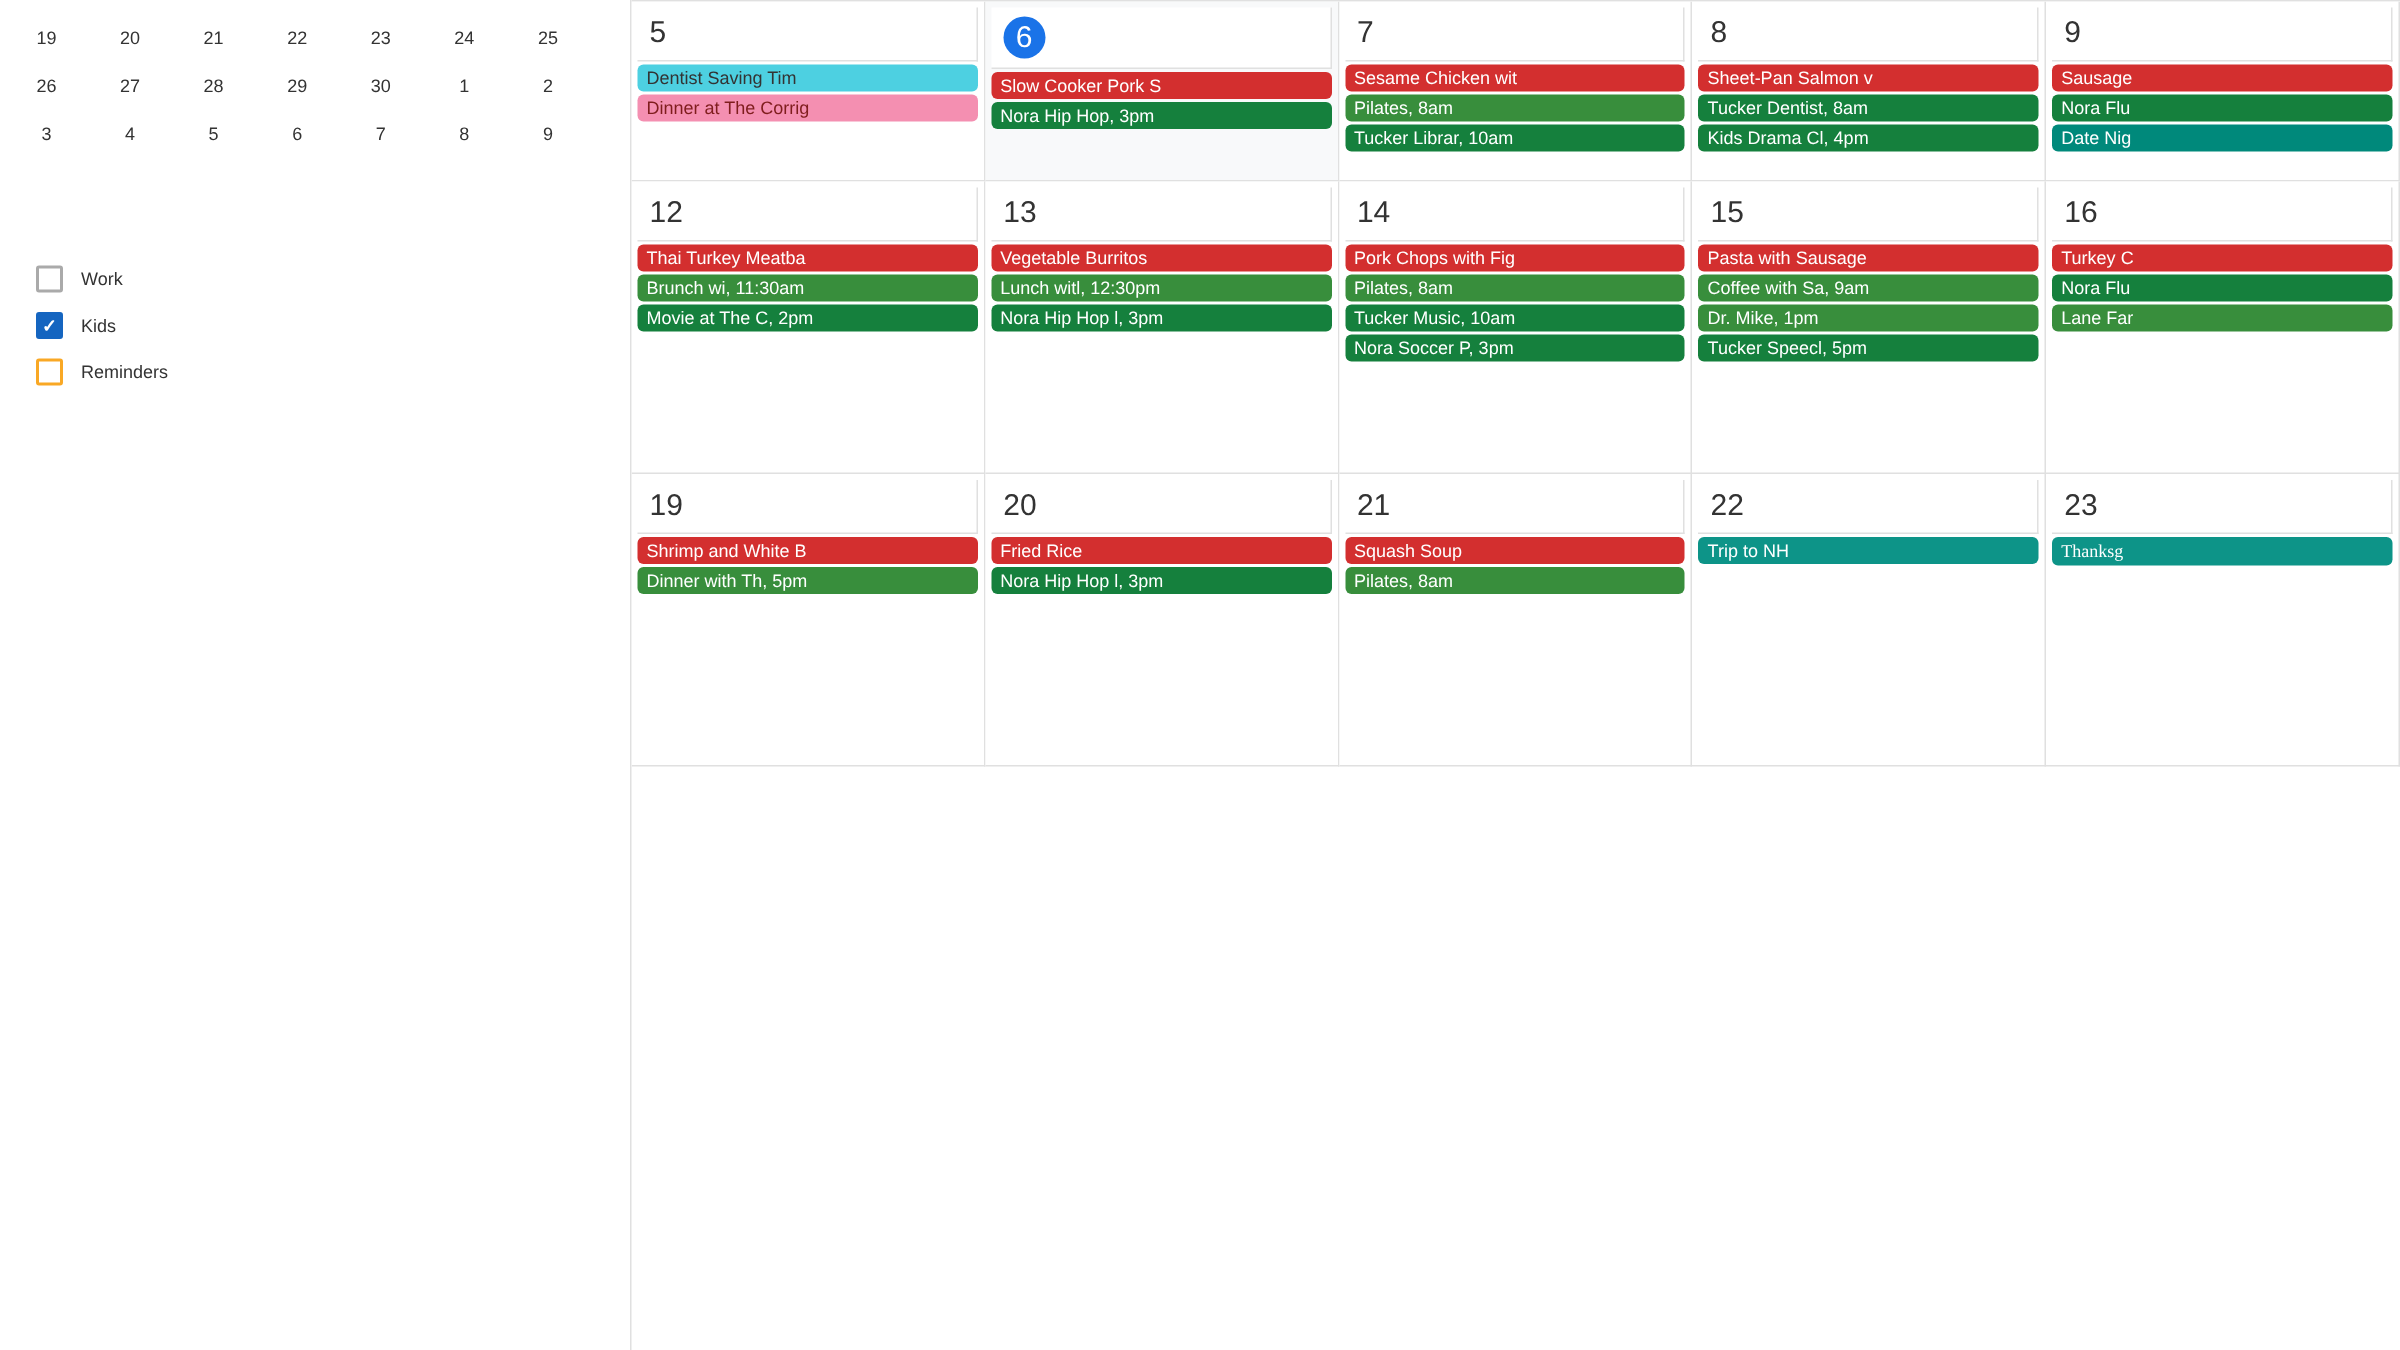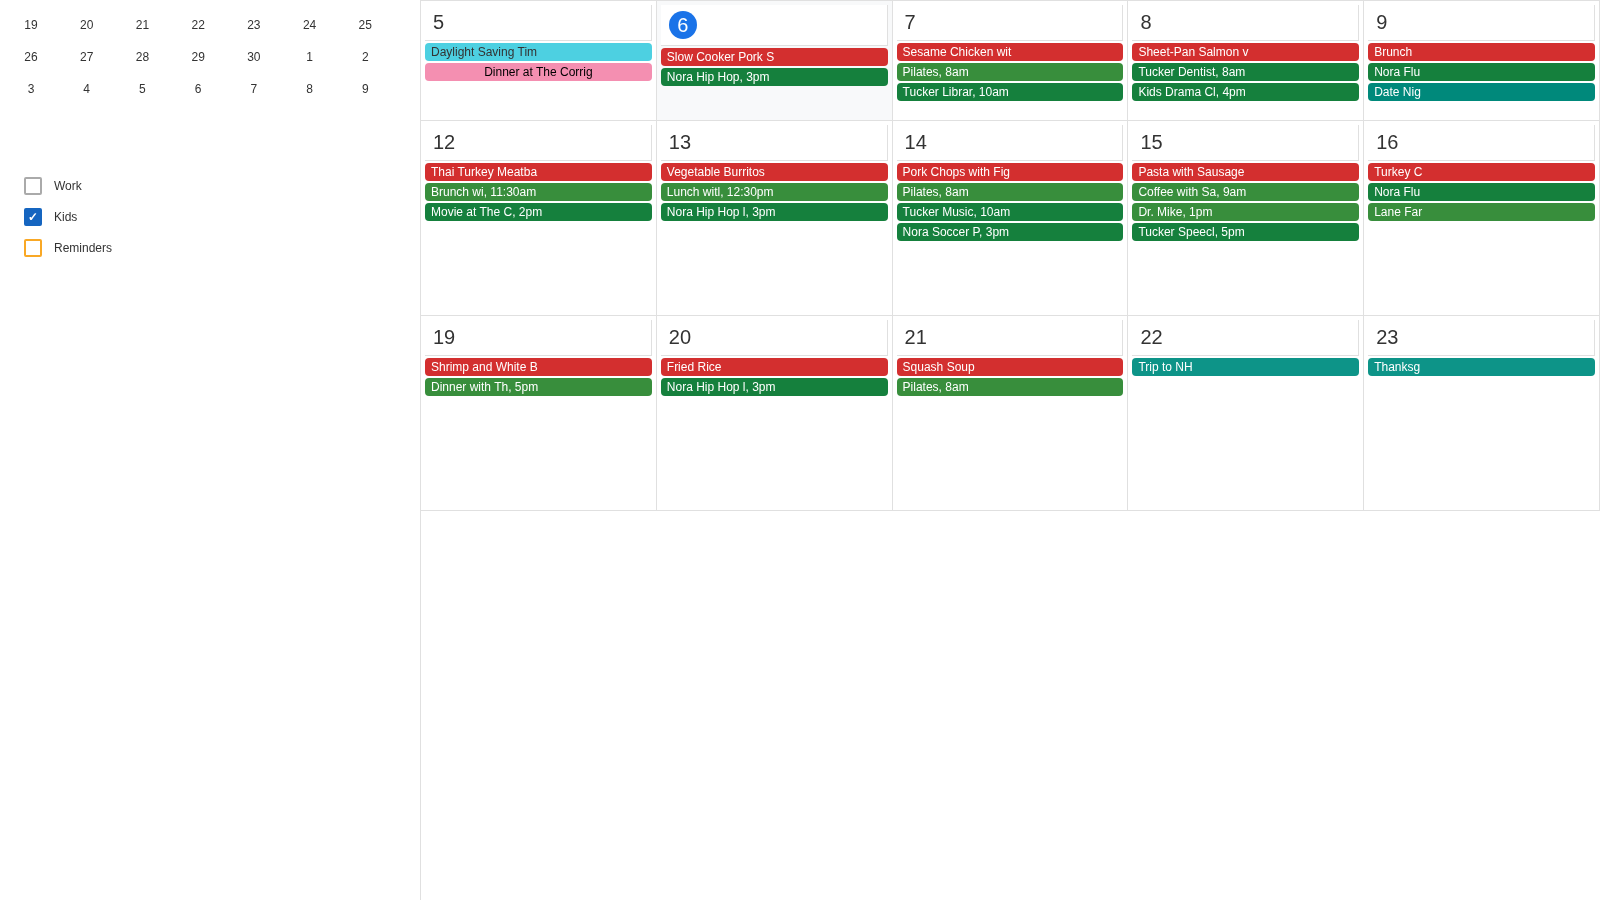--- a/index.html
+++ b/index.html
@@ -153,24 +153,24 @@
       overflow: hidden;
       text-overflow: ellipsis;
       cursor: pointer;
       flex-shrink: 0;
     }
 
     .ev-red { background: #d32f2f; }
     .ev-green { background: #388e3c; }
     .ev-blue { background: #15803d; }
     .ev-light-blue { background: #4dd0e1; color: #333; }
-    .ev-pink { background: #f48fb1; color: #000000; text-align: center; }
+    .ev-pink { background: #f48fb1; color: #7f1d1d; }
     .ev-teal { background: #00897b; }
     .ev-trip { background: #0d9488; }
-    .ev-thanks { background: #0d9488; }
+    .ev-thanks { background: #0d9488; font-family: Liberation Serif, serif; }
   </style>
 </head>
 <body>
 
 <div id="sidebar">
   <div class="mini-cal">
     <div class="mini-cal-grid">
 
     <div class="mini-cal-cell">19</div>
         <div class="mini-cal-cell">20</div>
@@ -226,21 +226,21 @@
     <span></span>
     <span class="arrow"></span>
   </div>
 </div>
 
 <div id="main">
   <div class="cal-grid" id="cal-grid">
 
   <div class="day-cell">
         <div class="day-header"><span class="day-num">5</span></div>
-        <div class="event ev-light-blue">Daylight Saving Tim</div>
+        <div class="event ev-light-blue">Dentist Saving Tim</div>
         <div class="event ev-pink">Dinner at The Corrig</div>
       </div>
       <div class="day-cell today-bg">
         <div class="day-header today"><span class="day-num">6</span></div>
         <div class="event ev-red">Slow Cooker Pork S</div>
         <div class="event ev-blue">Nora Hip Hop, 3pm</div>
       </div>
       <div class="day-cell">
         <div class="day-header"><span class="day-num">7</span></div>
         <div class="event ev-red">Sesame Chicken wit</div>
@@ -248,21 +248,21 @@
         <div class="event ev-blue">Tucker Librar, 10am</div>
       </div>
       <div class="day-cell">
         <div class="day-header"><span class="day-num">8</span></div>
         <div class="event ev-red">Sheet-Pan Salmon v</div>
         <div class="event ev-blue">Tucker Dentist, 8am</div>
         <div class="event ev-blue">Kids Drama Cl, 4pm</div>
       </div>
       <div class="day-cell">
         <div class="day-header"><span class="day-num">9</span></div>
-        <div class="event ev-red">Brunch</div>
+        <div class="event ev-red">Sausage</div>
         <div class="event ev-blue">Nora Flu</div>
         <div class="event ev-teal">Date Nig</div>
       </div>
       <div class="day-cell">
         <div class="day-header"><span class="day-num">12</span></div>
         <div class="event ev-red">Thai Turkey Meatba</div>
         <div class="event ev-green">Brunch wi, 11:30am</div>
         <div class="event ev-blue">Movie at The C, 2pm</div>
       </div>
       <div class="day-cell">

